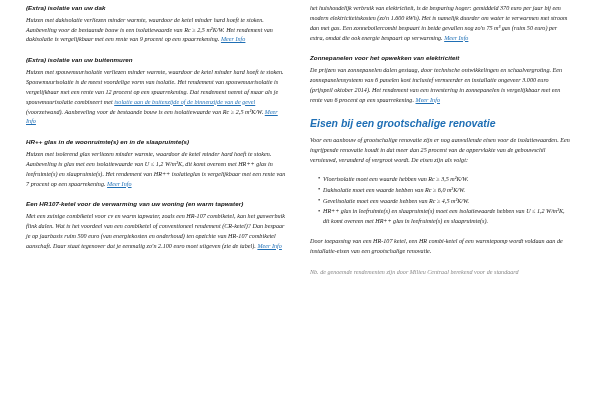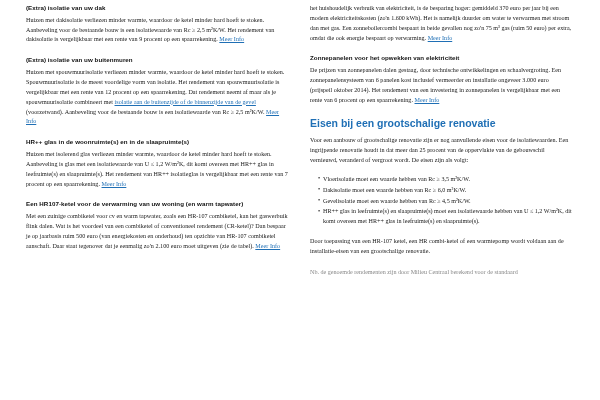--- a/index.html
+++ b/index.html
@@ -13,20 +13,21 @@
     font-family: "Liberation Serif", serif;
     color: #1a1a1a;
     overflow: hidden;
   }
   .page {
     position: relative;
     width: 600px;
     height: 400px;
     box-sizing: border-box;
     padding: 4px 26px 0 26px;
+    font-style: italic;
   }
   .cols {
     display: flex;
     gap: 22px;
     height: 100%;
   }
   .col {
     width: 262px;
     flex: 0 0 262px;
   }

